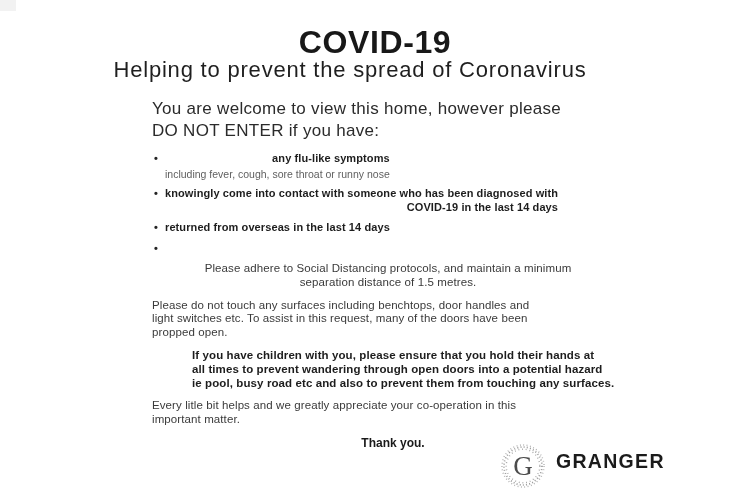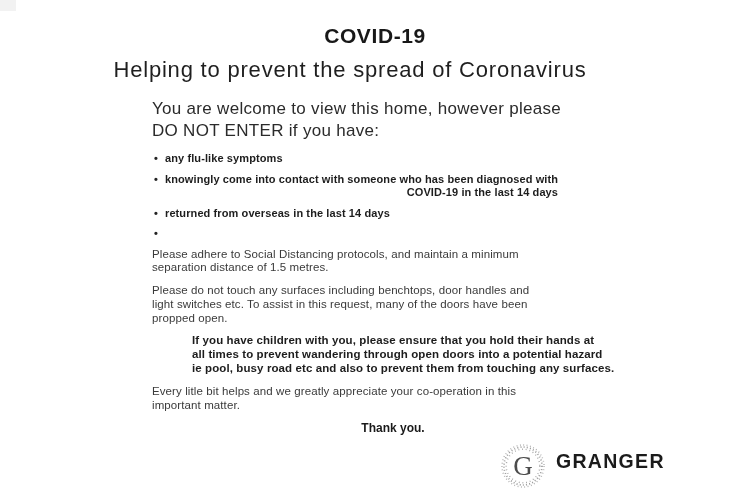--- a/index.html
+++ b/index.html
@@ -9,21 +9,21 @@
     font-family:"Liberation Sans","DejaVu Sans",sans-serif;
     color:#1c1c1c;
     -webkit-font-smoothing:antialiased;
   }
   .corner-artifact {
     position:absolute; left:0; top:0; width:16px; height:11px;
     background:#f2f2f2;
   }
   .title {
     position:absolute; top:24px; left:0; right:0; margin:0;
-    text-align:center; font-size:21px; font-weight:700;
+    text-align:center; font-size:32px; font-weight:700;
     letter-spacing:0.6px; color:#181818;
   }
   .subtitle {
     position:absolute; top:57px; left:0; width:700px; margin:0;
     text-align:center; font-size:22px; font-weight:400;
     letter-spacing:0.8px; color:#1f1f1f;
   }
   .content {
     position:absolute; left:152px; top:98px; width:482px;
   }
@@ -42,21 +42,21 @@
     color:#1d1d1d; letter-spacing:0.1px; white-space:pre-line;text-align:right;
   }
   .li-note {
     font-size:10.5px; line-height:12.5px; color:#5f5f5f; margin-top:2px;
   }
   .para {
     width:472px; margin:0 0 9px 0;
     font-size:11.5px; line-height:13.8px; letter-spacing:0.1px;
     color:#3a3a3a; white-space:pre-line;
   }
-  .para.first { margin-top:5px; }
+  .para.first { margin-top:5px;text-align:center; }
   .para.bold { font-weight:700; color:#1d1d1d;margin-left:40px; }
   .closing {
     margin:0; font-size:12px; font-weight:700; color:#1a1a1a;text-align:center;
   }
   .logo {
     position:absolute; left:499px; top:442px;
     display:flex; align-items:flex-start;
   }
   .emblem { width:48px; height:48px; display:block; flex:none; }
   .brand {
@@ -77,20 +77,21 @@
   <div class="content">
 
     <div class="intro">You are welcome to view this home, however please
 DO NOT ENTER if you have:</div>
 
     <ul class="rules">
       <li>
         <span class="dot">•</span>
         <div>
           <div class="li-main">any flu-like symptoms</div>
+          <div class="li-note">including fever, cough, sore throat or runny nose</div>
         </div>
       </li>
       <li>
         <span class="dot">•</span>
         <div class="li-main">knowingly come into contact with someone who has been diagnosed with
 COVID-19 in the last 14 days</div>
       </li>
       <li>
         <span class="dot">•</span>
         <div class="li-main">returned from overseas in the last 14 days</div>

